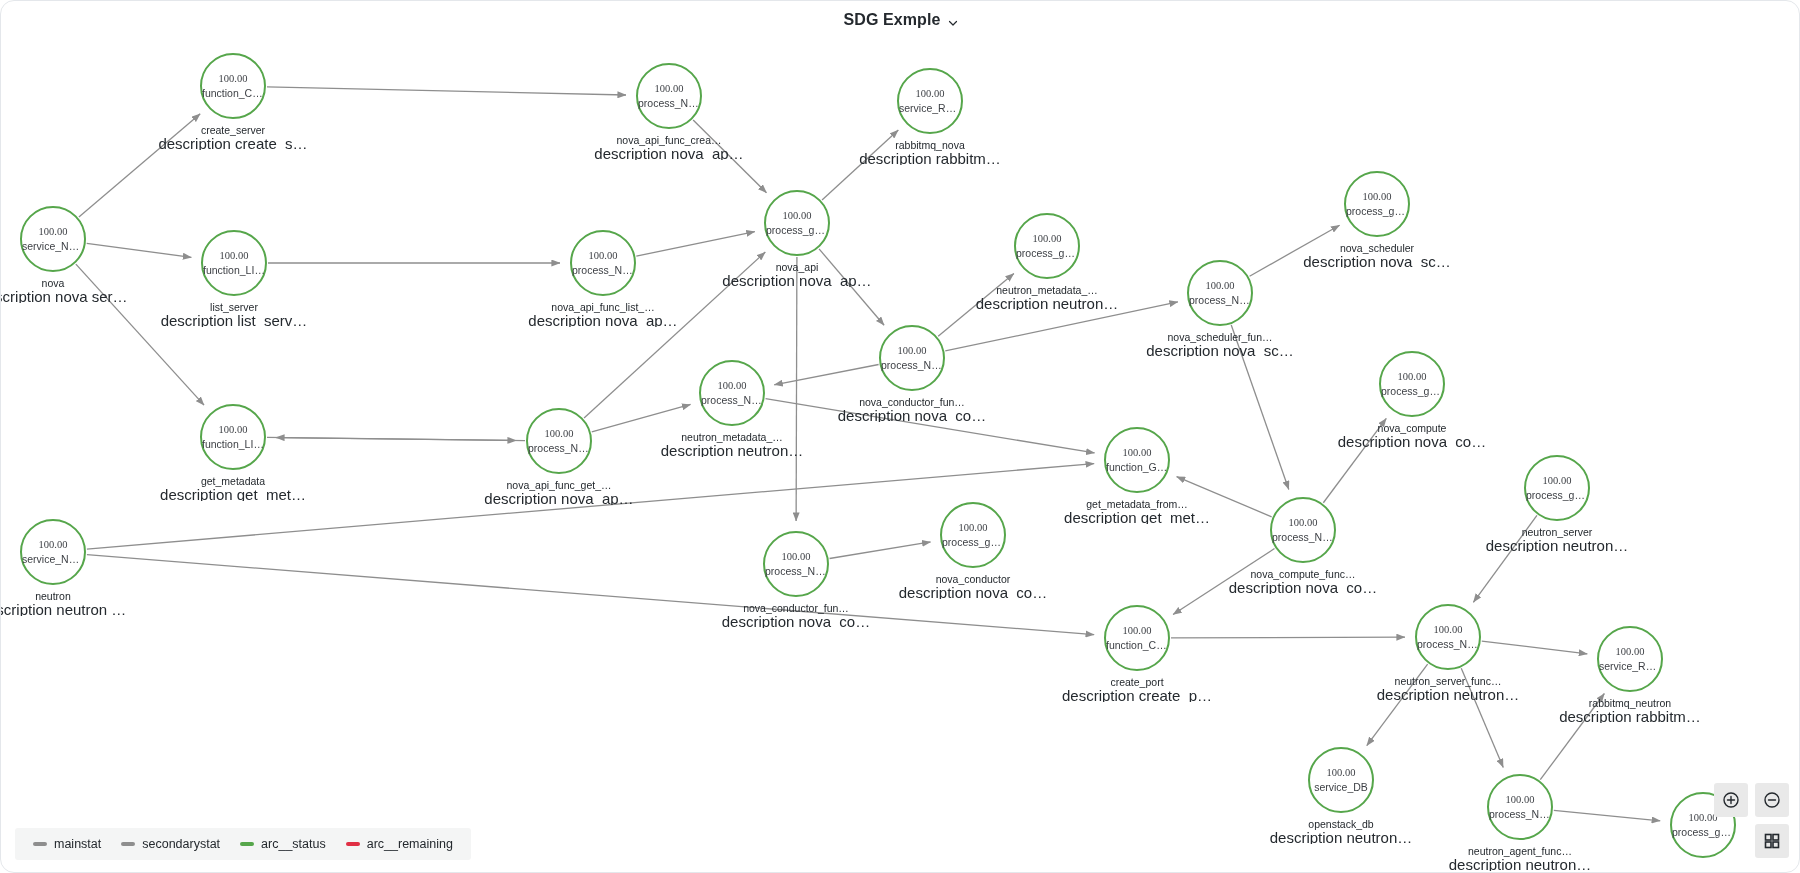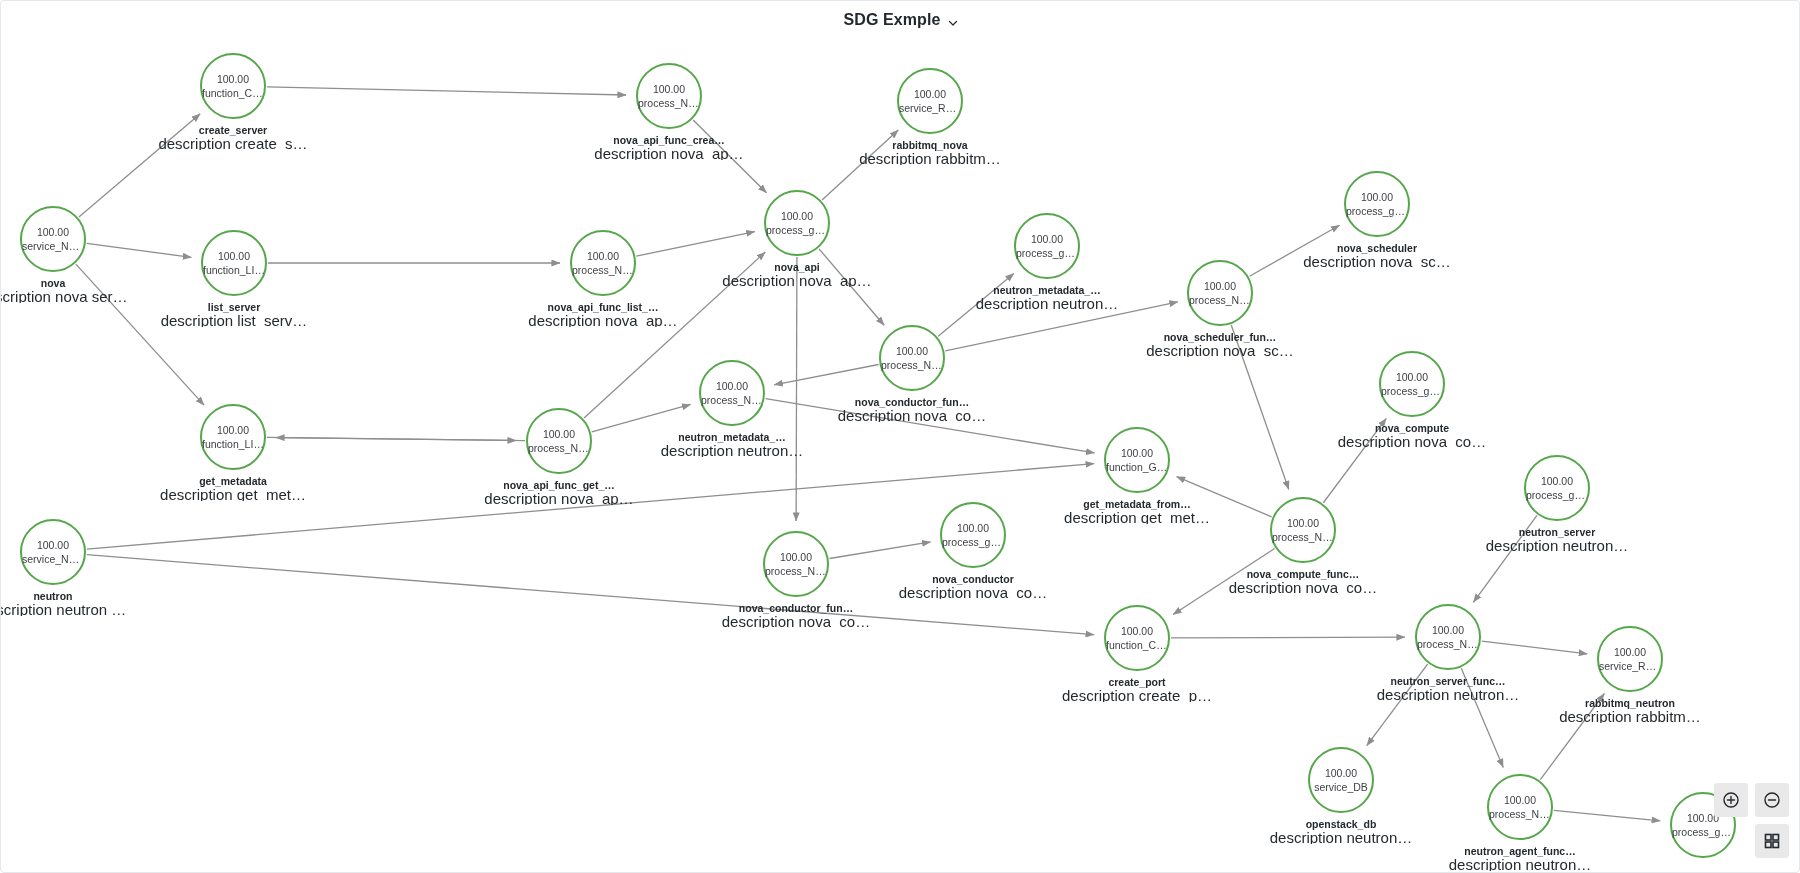--- a/index.html
+++ b/index.html
@@ -8,21 +8,21 @@
     width: 1800px; height: 873px;
     overflow: hidden;
     background: #ffffff;
     font-family: "Liberation Sans", sans-serif;
   }
   #panel {
     position: relative;
     width: 1800px; height: 873px;
     background: #ffffff;
     border: 1px solid #e4e7eb;
-    border-radius: 4px;
+    border-radius: 14px;
     overflow: hidden;
   }
   #panel-header {
     position: absolute;
     top: 0; left: 0; width: 1800px; height: 38px;
     display: flex; align-items: center; justify-content: center;
     pointer-events: none;
   }
   #panel-title-wrap {
     display: flex; align-items: center; gap: 6px;
@@ -57,34 +57,35 @@
     border-radius: 50%;
     border: 2.5px solid #56a64b;
     background: #ffffff;
     display: flex; flex-direction: column;
     align-items: center; justify-content: center;
     cursor: pointer;
   }
   .node .mainstat {
     font-size: 10.5px; color: #3c3f44; line-height: 14px;
     white-space: nowrap;
+    font-family: Liberation Serif, serif;
   }
   .node .secondarystat {
     font-size: 10.5px; color: #3c3f44; line-height: 14px;
     white-space: nowrap; max-width: 62px; overflow: hidden;
     text-overflow: ellipsis;
   }
   .node .labels {
     position: absolute;
     left: -110px; top: 38px; width: 220px;
     text-align: center; pointer-events: none;
   }
   .node .title {
     font-size: 10.5px; color: #24292e; line-height: 13px;
-    white-space: nowrap; overflow: hidden; text-overflow: ellipsis; font-weight: bold;
+    white-space: nowrap; overflow: hidden; text-overflow: ellipsis;
   }
   .node .subtitle {
     font-size: 15px; color: #24292e; line-height: 13px;
     white-space: nowrap; overflow: hidden; text-overflow: ellipsis;
   }
   #legend {
     position: absolute;
     left: 14px; bottom: 12px;
     background: #f4f5f5;
     border-radius: 3px;
@@ -435,20 +436,38 @@
             <div class="secondarystat">process_grou…</div>
           </div>
           <div class="labels">
             <div class="title"></div>
             <div class="subtitle"></div>
           </div>
         </div>
       </div>
   </div>
 
+  <div id="legend">
+      <div class="legend-item">
+        <span class="legend-swatch" style="background: rgb(142, 142, 142);"></span>
+        <span class="legend-label">mainstat</span>
+      </div>
+      <div class="legend-item">
+        <span class="legend-swatch" style="background: rgb(142, 142, 142);"></span>
+        <span class="legend-label">secondarystat</span>
+      </div>
+      <div class="legend-item">
+        <span class="legend-swatch" style="background: rgb(86, 166, 75);"></span>
+        <span class="legend-label">arc__status</span>
+      </div>
+      <div class="legend-item">
+        <span class="legend-swatch" style="background: rgb(224, 47, 68);"></span>
+        <span class="legend-label">arc__remaining</span>
+      </div>
+    </div>
 
   <div id="zoom-controls">
     <div class="zbtn">
       <svg width="18" height="18" viewBox="0 0 18 18">
         <circle cx="9" cy="9" r="7" fill="none" stroke="#24292e" stroke-width="1.4"></circle>
         <path d="M9 5.5 L9 12.5 M5.5 9 L12.5 9" stroke="#24292e" stroke-width="1.4" stroke-linecap="round"></path>
       </svg>
     </div>
     <div class="zbtn">
       <svg width="18" height="18" viewBox="0 0 18 18">

